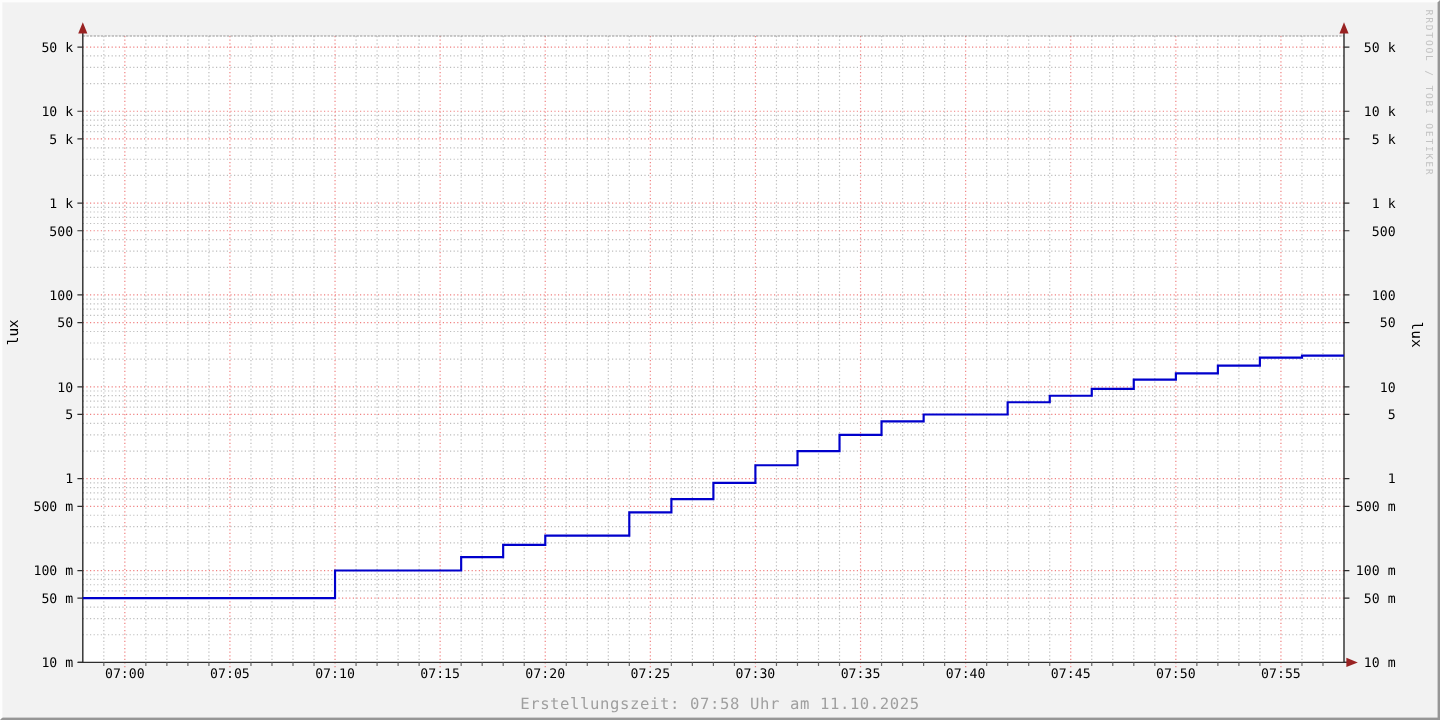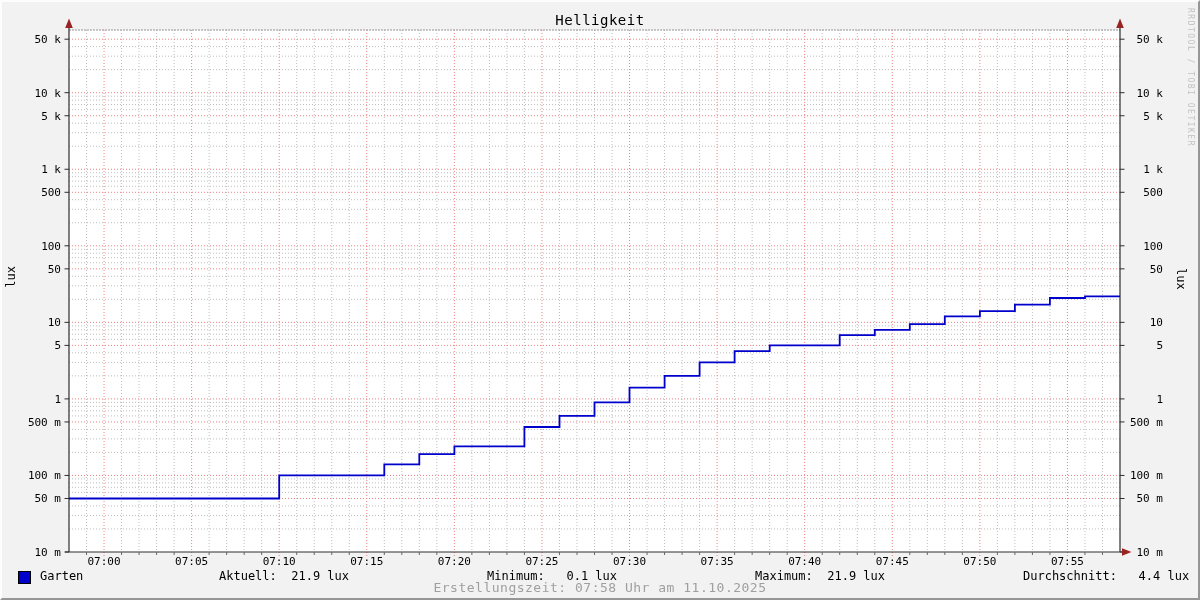--- a/index.html
+++ b/index.html
@@ -50,21 +50,20 @@
   .footer{
     position:absolute;left:0;bottom:3px;width:100%;
     text-align:center;font-size:13px;color:#9f9f9f;letter-spacing:0.5px;
   }
 </style>
 </head>
 <body>
 
 <div id="frame">
 
-  <div class="title">Helligkeit</div>
 
   <div class="ylabel-left">lux</div>
   <div class="ylabel-right">lux</div>
   <div class="watermark">RRDTOOL / TOBI OETIKER</div>
 
   <svg id="chart-svg" width="1200" height="600">
       <rect x="67" y="28" width="1051" height="522" fill="#ffffff"></rect>
       <g>
         <line x1="67" y1="526.9561538319223" x2="1118" y2="526.9561538319223" stroke="#bdbdbd" stroke-width="1" stroke-dasharray="1,2"></line>
         <line x1="67" y1="513.4763679512098" x2="1118" y2="513.4763679512098" stroke="#bdbdbd" stroke-width="1" stroke-dasharray="1,2"></line>
@@ -316,24 +315,16 @@
         <text x="1161" y="554" text-anchor="end">10 m</text>
       </g>
       <g>
         <polygon points="67,16.5 63.2,26 70.8,26" fill="#992222"></polygon>
         <polygon points="1118,16.5 1114.2,26 1121.8,26" fill="#992222"></polygon>
         <polygon points="1129.5,550 1120,546.2 1120,553.8" fill="#992222"></polygon>
       </g>
       <path d="M 67.0,496.5 H 277.2 V 473.4 H 382.3 V 462.3 H 417.3 V 452.1 H 452.4 V 444.3 H 522.4 V 425.0 H 557.5 V 413.9 H 592.5 V 400.4 H 627.5 V 385.7 H 662.6 V 373.9 H 697.6 V 360.4 H 732.6 V 349.2 H 767.7 V 343.4 H 837.7 V 333.2 H 872.8 V 327.8 H 907.8 V 322.1 H 942.8 V 314.3 H 977.9 V 309.2 H 1012.9 V 302.7 H 1047.9 V 296.0 H 1083.0 V 294.3 H 1118" fill="none" stroke="#0000cc" stroke-width="1.8" stroke-linejoin="miter"></path>
     </svg>
 
-  <div class="legend-row">
-    <div class="legend-swatch" style="background: rgb(0, 0, 204);"></div>
-    <div class="legend-name">Garten</div>
-    <div class="stat" id="stat-0">Aktuell:  21.9 lux</div>
-    <div class="stat" id="stat-1">Minimum:   0.1 lux</div>
-    <div class="stat" id="stat-2">Maximum:  21.9 lux</div>
-    <div class="stat" id="stat-3">Durchschnitt:   4.4 lux</div>
-  </div>
 
   <div class="footer">Erstellungszeit: 07:58 Uhr am 11.10.2025</div>
 
 </div>
 
 </body></html>

